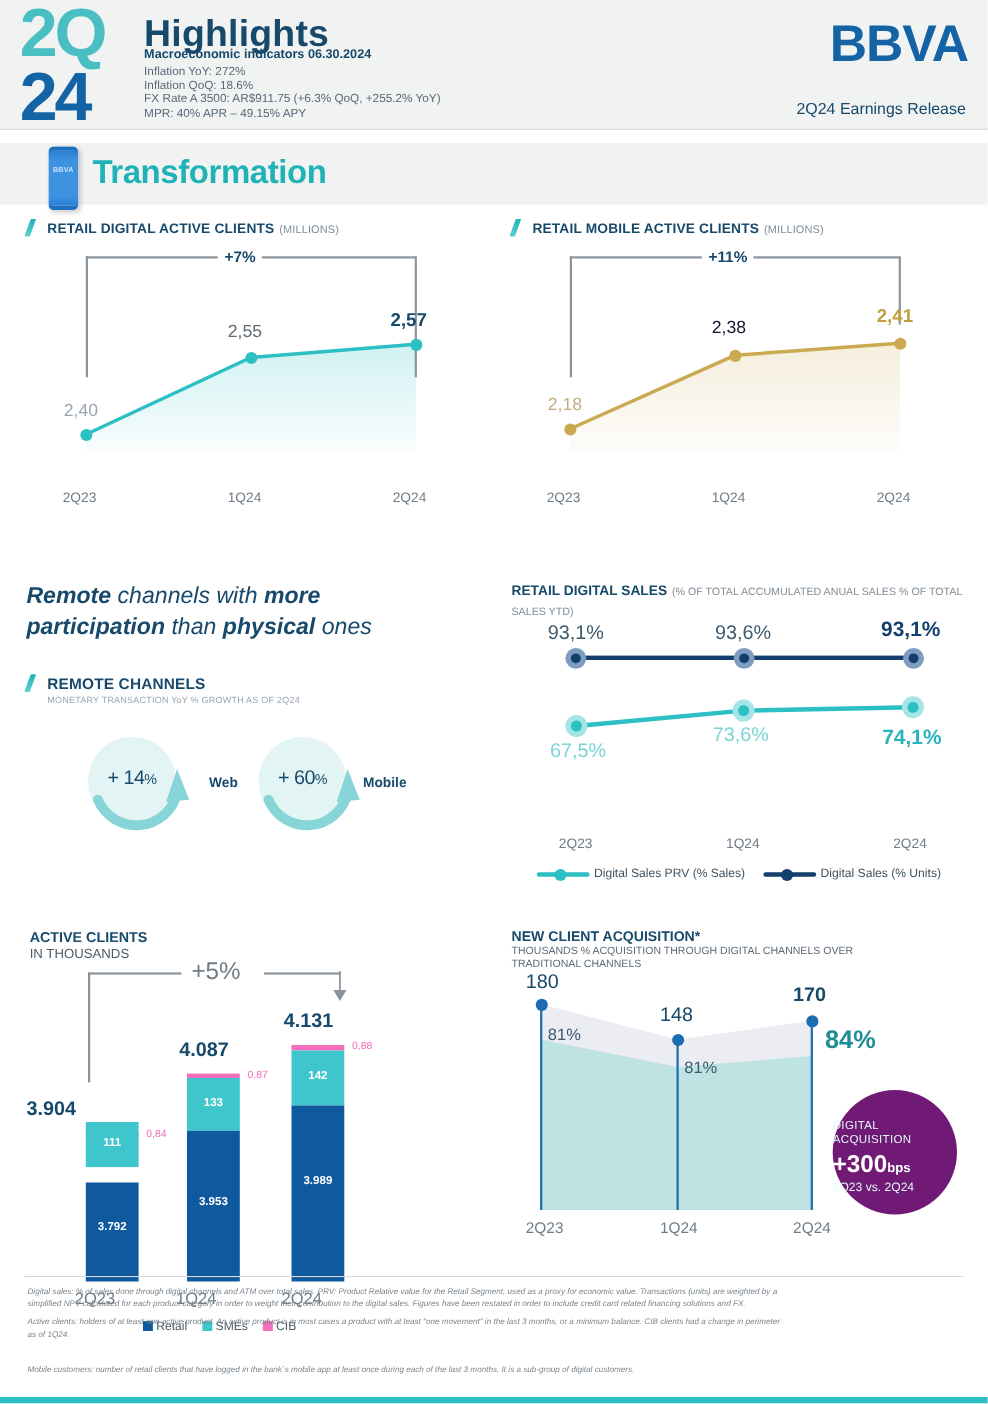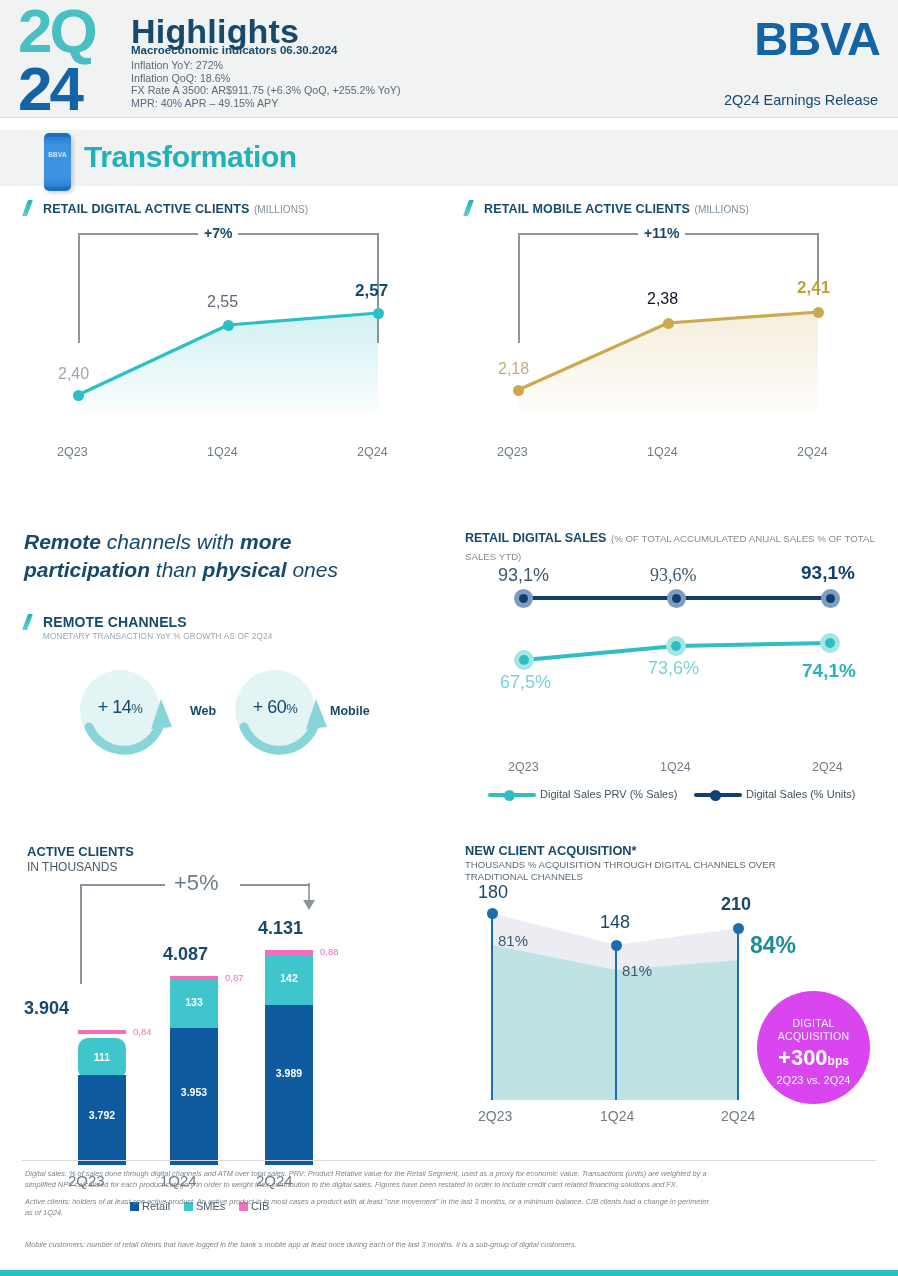--- a/index.html
+++ b/index.html
@@ -75,22 +75,22 @@
   .bar-total{position:absolute;font-size:18px;font-weight:700;color:#17496b;white-space:nowrap;}
   .bar-cib{position:absolute;font-size:9.5px;color:#f36ebb;}
   .blegend{position:absolute;font-size:11px;color:#4a5a66;}
   .bl-sw{display:inline-block;width:9px;height:9px;margin-right:3px;vertical-align:-1px;}
 
   
   .acq-axis{position:absolute;background:#1b6cb0;width:2px;}
   .acq-dot{position:absolute;width:11px;height:11px;border-radius:50%;background:#1b6cb0;}
   .acq-num{position:absolute;font-size:18px;color:#17496b;white-space:nowrap;}
   .acq-pct{position:absolute;font-size:15px;color:#3c5a6e;}
-  .badge{position:absolute;left:757px;top:991px;width:113px;height:113px;border-radius:50%;background:#d946ef;
-    text-align:center;color:#fff;}
+  .badge{position:absolute;left:757px;top:991px;width:113px;height:113px;border-radius:50%;background:#701a75;
+    color:#fff;}
   .badge .l1{font-size:10.5px;line-height:13px;margin-top:26px;color:#e4f7f8;letter-spacing:.3px;}
   .badge .l2{font-size:22px;font-weight:700;line-height:24px;margin-top:3px;}
   .badge .l2 small{font-size:12px;font-weight:700;}
   .badge .l3{font-size:11px;color:#e4f7f8;margin-top:1px;}
 
   
   .fnrule{position:absolute;left:22px;top:1160px;width:854px;height:1px;background:#d8dadc;}
   .fn{position:absolute;left:25px;font-size:7.4px;line-height:9.6px;font-style:italic;color:#7b858d;width:850px;}
   .bottombar{position:absolute;left:0;top:1270px;width:898px;height:6px;background:#2cbfc4;}
 </style>
@@ -221,21 +221,21 @@
   <div class="chartbox" style="left:440px;top:560px;width:458px;height:250px;">
 
     <div class="dsline" style="left:82px;top:36px;width:312px;background:#123f6e;"></div>
     <div class="dspt" style="left:74px;top:29px;width:19px;height:19px;background:#7e9dc0;"></div>
     <div class="dspt" style="left:79px;top:34px;width:9px;height:9px;background:#123f6e;"></div>
     <div class="dspt" style="left:227px;top:29px;width:19px;height:19px;background:#7e9dc0;"></div>
     <div class="dspt" style="left:232px;top:34px;width:9px;height:9px;background:#123f6e;"></div>
     <div class="dspt" style="left:381px;top:29px;width:19px;height:19px;background:#7e9dc0;"></div>
     <div class="dspt" style="left:386px;top:34px;width:9px;height:9px;background:#123f6e;"></div>
     <div class="vlabel" style="left:58px;top:5px;color:#3c5a6e;font-size:18px;">93,1%</div>
-    <div class="vlabel" style="left:210px;top:5px;color:#3c5a6e;font-size:18px;font-family:Liberation Serif, serif;">93,6%</div>
+    <div class="vlabel" style="left:210px;top:5px;color:#3c5a6e;font-size:18px;">93,6%</div>
     <div class="vlabel bold" style="left:361px;top:2px;color:#123f6e;font-size:19px;font-weight:700;">93,1%</div>
 
     <svg width="458" height="250" style="position:absolute;left:0;top:0;">
       <polyline points="84,100 236,86 390,83" fill="none" stroke="#2cbfc4" stroke-width="4" stroke-linejoin="round"></polyline>
     </svg>
     <div class="dspt" style="left:74px;top:90px;width:20px;height:20px;background:#a5e5e6;"></div>
     <div class="dspt" style="left:79px;top:95px;width:10px;height:10px;background:#2cbfc4;"></div>
     <div class="dspt" style="left:226px;top:76px;width:20px;height:20px;background:#a5e5e6;"></div>
     <div class="dspt" style="left:231px;top:81px;width:10px;height:10px;background:#2cbfc4;"></div>
     <div class="dspt" style="left:380px;top:73px;width:20px;height:20px;background:#a5e5e6;"></div>
@@ -267,21 +267,21 @@
     <div class="brk-line" style="left:240px;top:14px;width:70px;height:1.5px;"></div>
     <svg width="40" height="36" style="position:absolute;left:292px;top:10px;">
       <line x1="17" y1="3" x2="17" y2="24" stroke="#8b949c" stroke-width="1.6"></line>
       <polygon points="11,20 23,20 17,30" fill="#8b949c"></polygon>
     </svg>
     <div class="brk-lbl" style="left:168px;top:0px;font-size:22px;color:#6f7c87;font-weight:400;">+5%</div>
 
     <div class="bar-total" style="left:24px;top:128px;">3.904</div>
     <div class="bar-seg" style="left:78px;top:160px;width:48px;height:4px;background:#f36ebb;"></div>
     <div class="bar-cib" style="left:133px;top:156px;">0,84</div>
-    <div class="bar-seg" style="left:78px;top:168px;width:48px;height:41px;background:#3fc6cd;border-radius:10px;">
+    <div class="bar-seg" style="left:78px;top:150px;width:48px;height:41px;background:#3fc6cd;">
         <span style="top:13px;">111</span>
       </div>
     <div class="bar-seg" style="left:78px;top:205px;width:48px;height:90px;background:#0f5a9e;">
         <span style="top:34px;">3.792</span>
       </div>
     <div class="xtick" style="left:68px;top:302px;font-size:15px;">2Q23</div>
 
     <div class="bar-total" style="left:163px;top:74px;">4.087</div>
     <div class="bar-seg" style="left:170px;top:106px;width:48px;height:4px;background:#f36ebb;"></div>
     <div class="bar-cib" style="left:225px;top:102px;">0,87</div>
@@ -323,21 +323,21 @@
     <div class="acq-axis" style="left:51px;top:43px;height:187px;"></div>
     <div class="acq-axis" style="left:175px;top:75px;height:155px;"></div>
     <div class="acq-axis" style="left:297px;top:58px;height:172px;"></div>
 
     <div class="acq-dot" style="left:47px;top:38px;"></div>
     <div class="acq-dot" style="left:171px;top:70px;"></div>
     <div class="acq-dot" style="left:293px;top:53px;"></div>
 
     <div class="acq-num" style="left:38px;top:12px;">180</div>
     <div class="acq-num" style="left:160px;top:42px;">148</div>
-    <div class="acq-num" style="left:281px;top:24px;font-weight:700;">210</div>
+    <div class="acq-num" style="left:281px;top:24px;font-weight:700;">170</div>
 
     <div class="acq-pct" style="left:58px;top:62px;">81%</div>
     <div class="acq-pct" style="left:182px;top:92px;">81%</div>
     <div class="acq-pct" style="left:310px;top:62px;font-size:23px;font-weight:700;color:#1d8e96;">84%</div>
 
     <div class="xtick" style="left:38px;top:238px;font-size:14px;">2Q23</div>
     <div class="xtick" style="left:160px;top:238px;font-size:14px;">1Q24</div>
     <div class="xtick" style="left:281px;top:238px;font-size:14px;">2Q24</div>
   </div>
 

